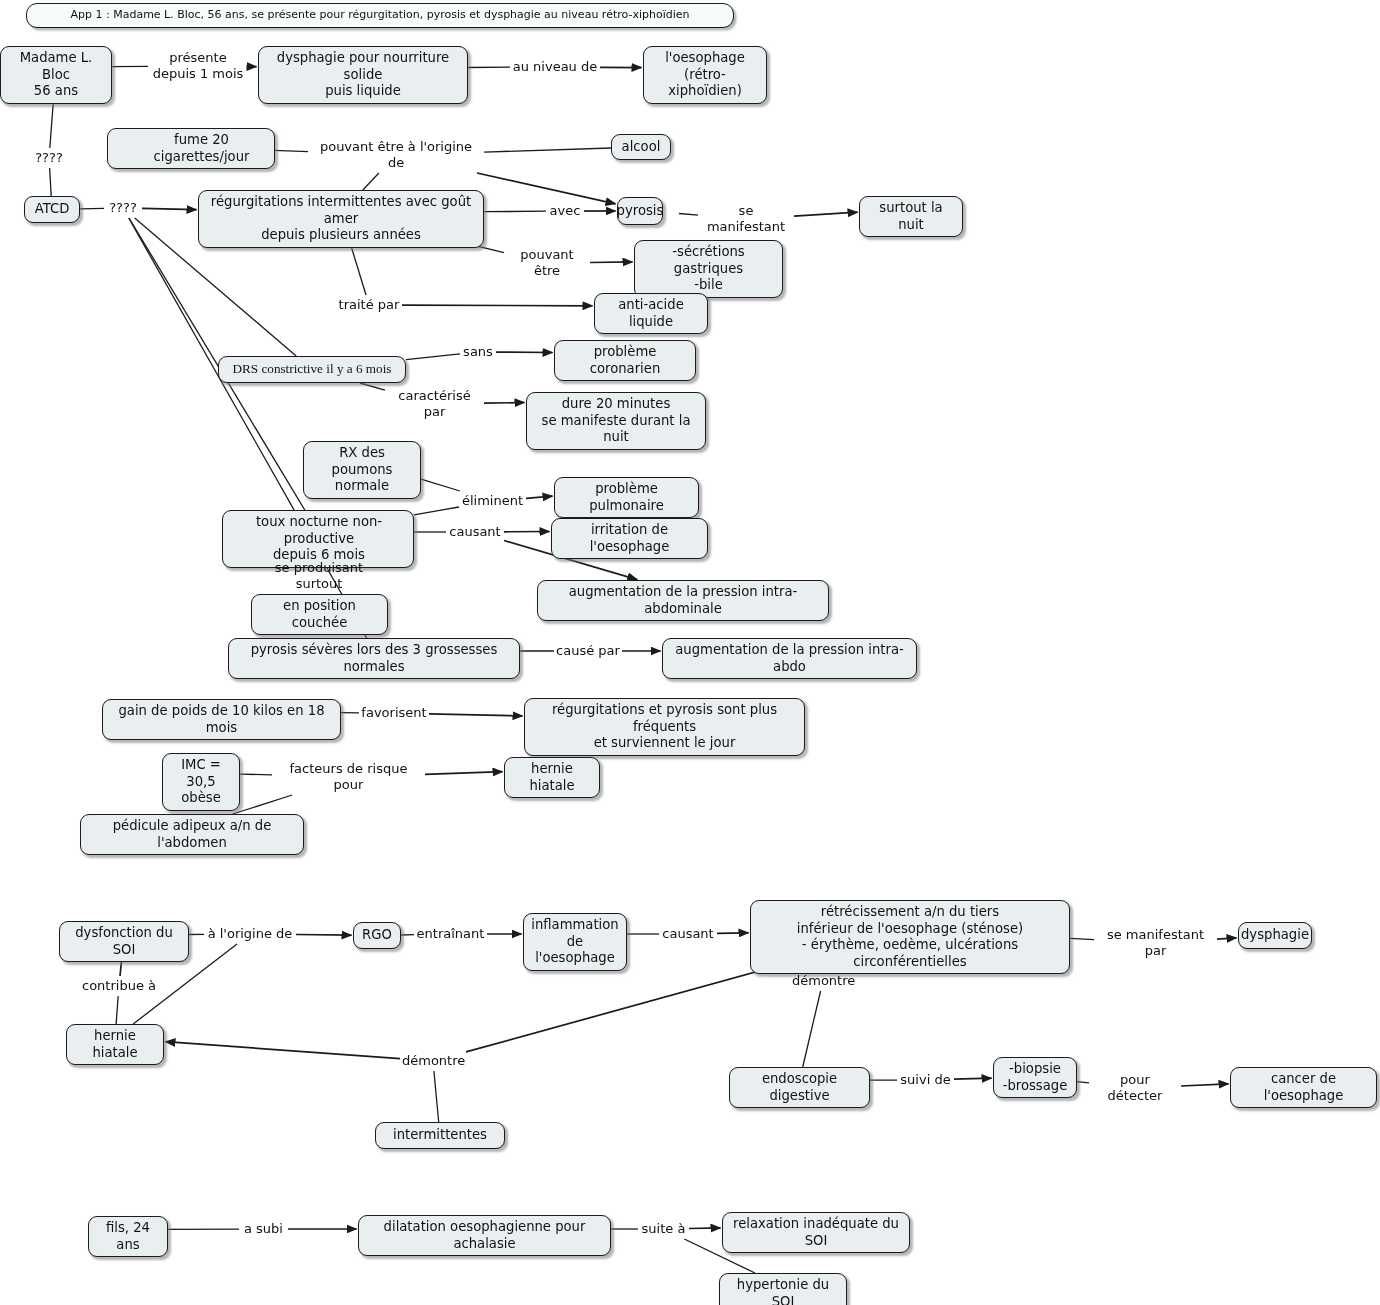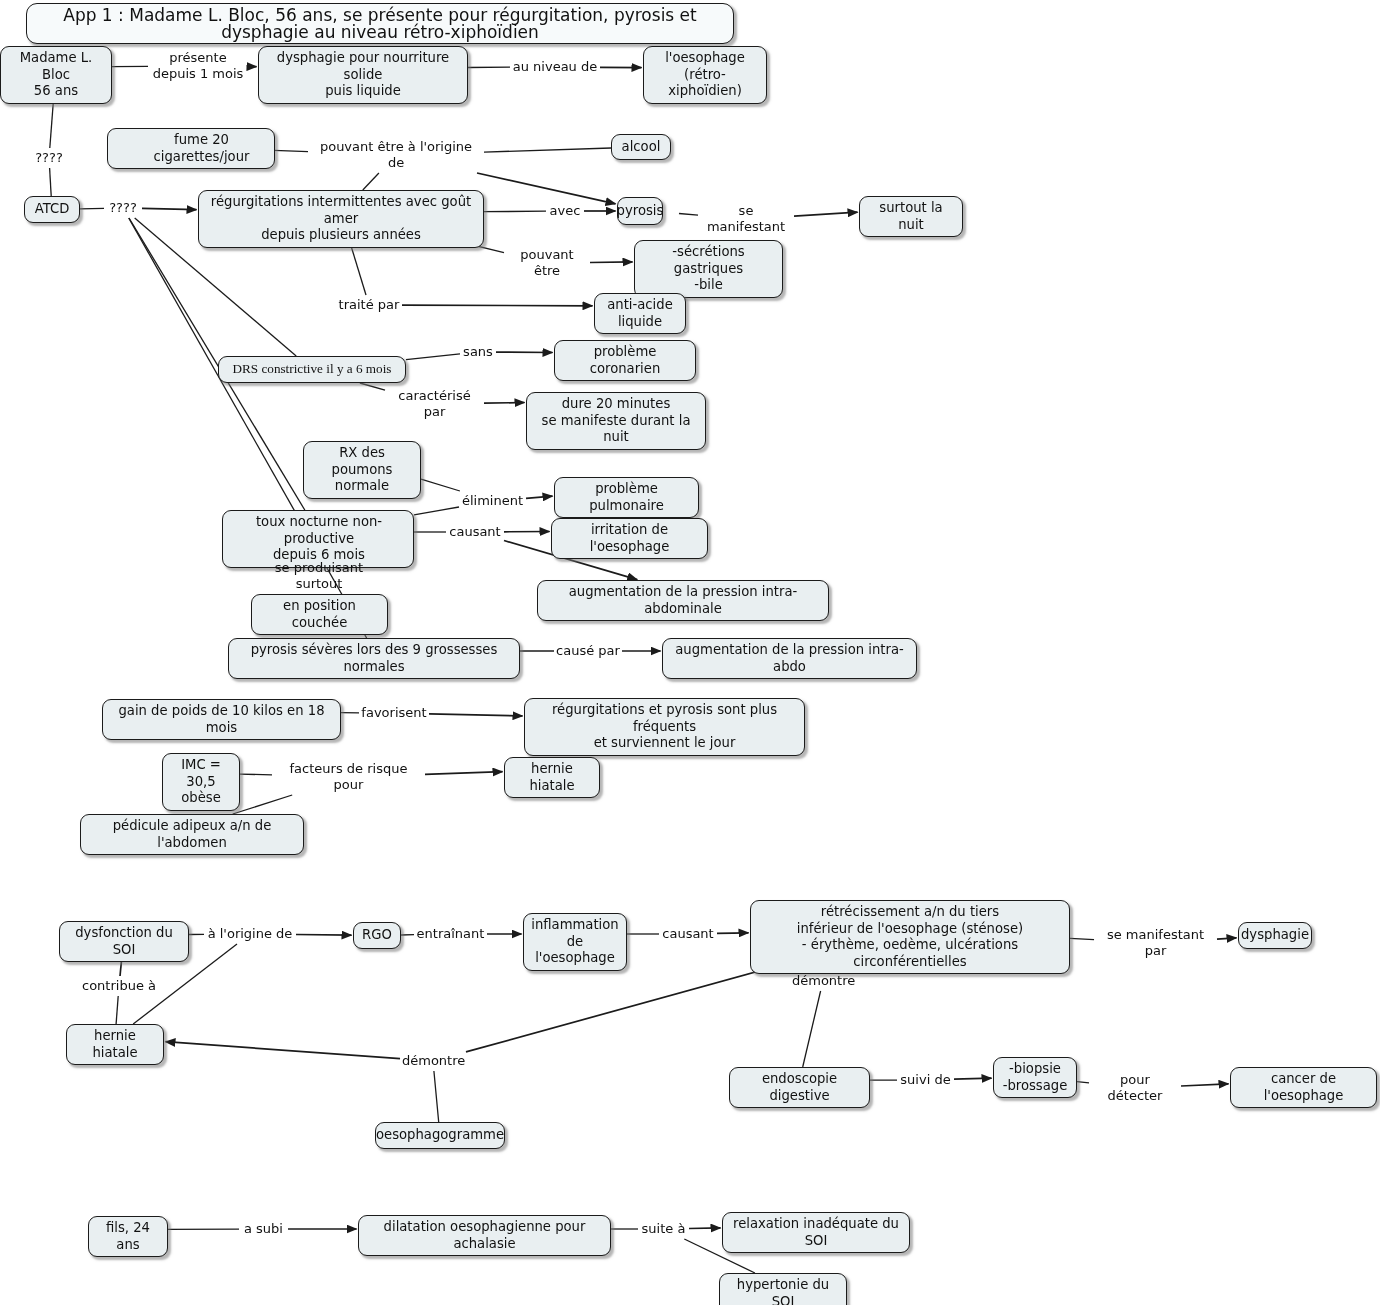--- a/index.html
+++ b/index.html
@@ -19,21 +19,21 @@
     color:#111111;
     font-size:13.2px;
     line-height:16.5px;
     padding:3px 7px;
     box-shadow:2.5px 2.5px 2.2px rgba(120,120,120,0.55);
     white-space:pre-line;
   }
   .node.title-node{
     background:#f7fafb;
     border-radius:11px;
-    font-size:17px;
+    font-size:11px;
   }
   .elabel{
     position:absolute;
     color:#111111;
     font-size:13px;
     line-height:16px;
     text-align:center;
     white-space:pre-line;
     background:transparent;
   }
@@ -128,34 +128,34 @@
 (rétro-xiphoïdien)</div>
       <div class="node" style="left: 24px; top: 196px; width: 56px; min-height: 27px;">ATCD</div>
       <div class="node" style="left: 107px; top: 128px; width: 168px; min-height: 26px; padding-left: 28px;">fume 20 cigarettes/jour</div>
       <div class="node" style="left: 611px; top: 134px; width: 60px; min-height: 26px;">alcool</div>
       <div class="node" style="left: 198px; top: 190px; width: 286px; min-height: 46px;">régurgitations intermittentes avec goût amer
 depuis plusieurs années</div>
       <div class="node" style="left: 617px; top: 197px; width: 46px; min-height: 28px;">pyrosis</div>
       <div class="node" style="left: 859px; top: 196px; width: 104px; min-height: 26px;">surtout la nuit</div>
       <div class="node" style="left: 634px; top: 240px; width: 149px; min-height: 42px;">-sécrétions gastriques
 -bile</div>
-      <div class="node" style="left: 594px; top: 293px; width: 92px; min-height: 26px; text-align: center;">anti-acide liquide</div>
+      <div class="node" style="left: 594px; top: 293px; width: 114px; min-height: 26px; text-align: center;">anti-acide liquide</div>
       <div class="node" style="left: 218px; top: 356px; width: 188px; min-height: 27px; font-family: Liberation Serif, serif;">DRS constrictive il y a 6 mois</div>
       <div class="node" style="left: 554px; top: 340px; width: 142px; min-height: 26px;">problème coronarien</div>
       <div class="node" style="left: 526px; top: 380px; width: 180px; min-height: 42px; margin-top: 12px;">dure 20 minutes
 se manifeste durant la nuit</div>
       <div class="node" style="left: 303px; top: 441px; width: 118px; min-height: 40px;">RX des poumons
 normale</div>
       <div class="node" style="left: 554px; top: 477px; width: 145px; min-height: 26px;">problème pulmonaire</div>
       <div class="node" style="left: 222px; top: 510px; width: 192px; min-height: 44px; padding-left: 9px;">toux nocturne non-productive
 depuis 6 mois</div>
       <div class="node" style="left: 551px; top: 518px; width: 157px; min-height: 26px;">irritation de l'oesophage</div>
       <div class="node" style="left: 537px; top: 580px; width: 292px; min-height: 26px;">augmentation de la pression intra-abdominale</div>
       <div class="node" style="left: 251px; top: 594px; width: 137px; min-height: 26px;">en position couchée</div>
-      <div class="node" style="left: 228px; top: 638px; width: 292px; min-height: 26px;">pyrosis sévères lors des 9 grossesses normales</div>
+      <div class="node" style="left: 228px; top: 638px; width: 292px; min-height: 26px;">pyrosis sévères lors des 3 grossesses normales</div>
       <div class="node" style="left: 662px; top: 638px; width: 255px; min-height: 26px;">augmentation de la pression intra-abdo</div>
       <div class="node" style="left: 102px; top: 699px; width: 239px; min-height: 26px;">gain de poids de 10 kilos en 18 mois</div>
       <div class="node" style="left: 524px; top: 698px; width: 281px; min-height: 42px;">régurgitations et pyrosis  sont plus fréquents
 et surviennent le jour</div>
       <div class="node" style="left: 162px; top: 753px; width: 78px; min-height: 40px;">IMC = 30,5
 obèse</div>
       <div class="node" style="left: 504px; top: 757px; width: 96px; min-height: 26px;">hernie hiatale</div>
       <div class="node" style="left: 80px; top: 814px; width: 224px; min-height: 26px;">pédicule adipeux a/n de l'abdomen</div>
       <div class="node" style="left: 59px; top: 921px; width: 130px; min-height: 28px;">dysfonction du SOI</div>
       <div class="node" style="left: 353px; top: 922px; width: 48px; min-height: 27px;">RGO</div>
@@ -163,21 +163,21 @@
 de l'oesophage</div>
       <div class="node" style="left: 750px; top: 900px; width: 320px; min-height: 59px;">rétrécissement a/n du tiers
 inférieur de l'oesophage (sténose)
 - érythème, oedème, ulcérations circonférentielles</div>
       <div class="node" style="left: 1238px; top: 922px; width: 74px; min-height: 27px;">dysphagie</div>
       <div class="node" style="left: 66px; top: 1024px; width: 98px; min-height: 28px;">hernie hiatale</div>
       <div class="node" style="left: 729px; top: 1067px; width: 141px; min-height: 27px;">endoscopie digestive</div>
       <div class="node" style="left: 993px; top: 1057px; width: 84px; min-height: 40px;">-biopsie
 -brossage</div>
       <div class="node" style="left: 1230px; top: 1067px; width: 147px; min-height: 27px;">cancer de l'oesophage</div>
-      <div class="node" style="left: 375px; top: 1122px; width: 130px; min-height: 27px;">oesophagogramme</div>
+      <div class="node" style="left: 375px; top: 1122px; width: 130px; min-height: 27px;">intermittentes</div>
       <div class="node" style="left: 88px; top: 1216px; width: 80px; min-height: 27px;">fils, 24 ans</div>
       <div class="node" style="left: 358px; top: 1215px; width: 253px; min-height: 28px;">dilatation oesophagienne pour achalasie</div>
       <div class="node" style="left: 722px; top: 1212px; width: 188px; min-height: 28px;">relaxation inadéquate du SOI</div>
       <div class="node" style="left: 719px; top: 1273px; width: 128px; min-height: 27px;">hypertonie du SOI</div>
     </div>
   <div id="label-layer">
       <div class="elabel" style="left: 150px; top: 50px; width: 96px;">présente
 depuis 1 mois</div>
       <div class="elabel" style="left: 512px; top: 59px; width: 86px;">au niveau de</div>
       <div class="elabel" style="left: 32px; top: 150px; width: 34px;">????</div>

